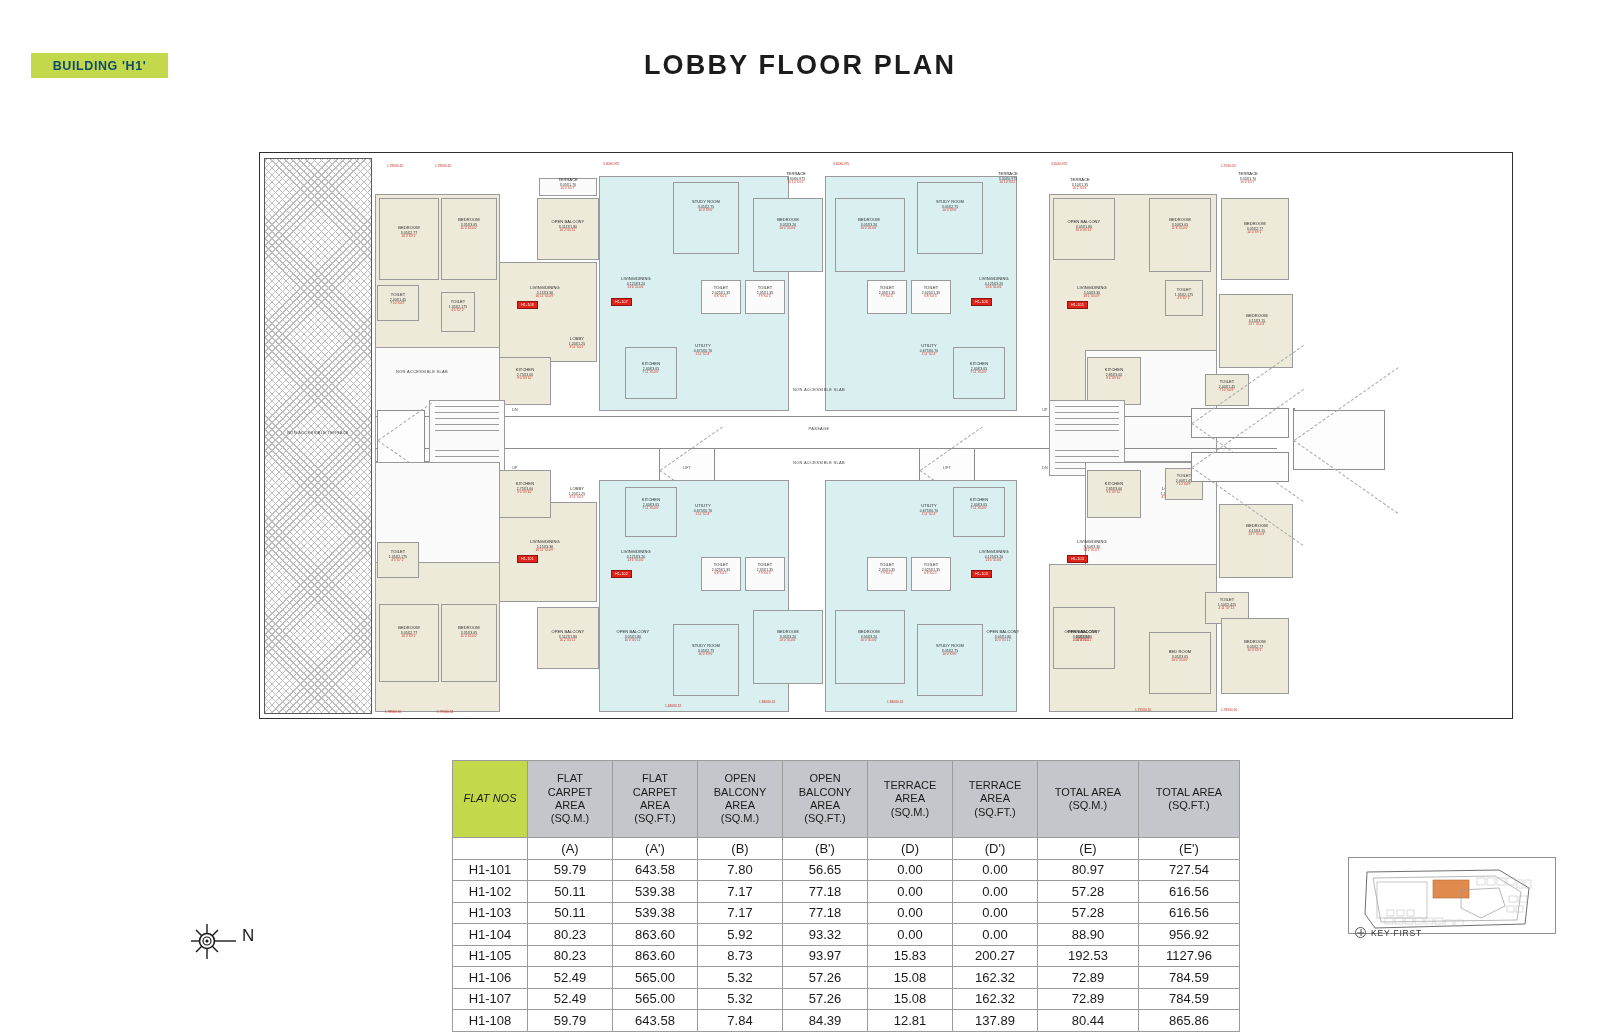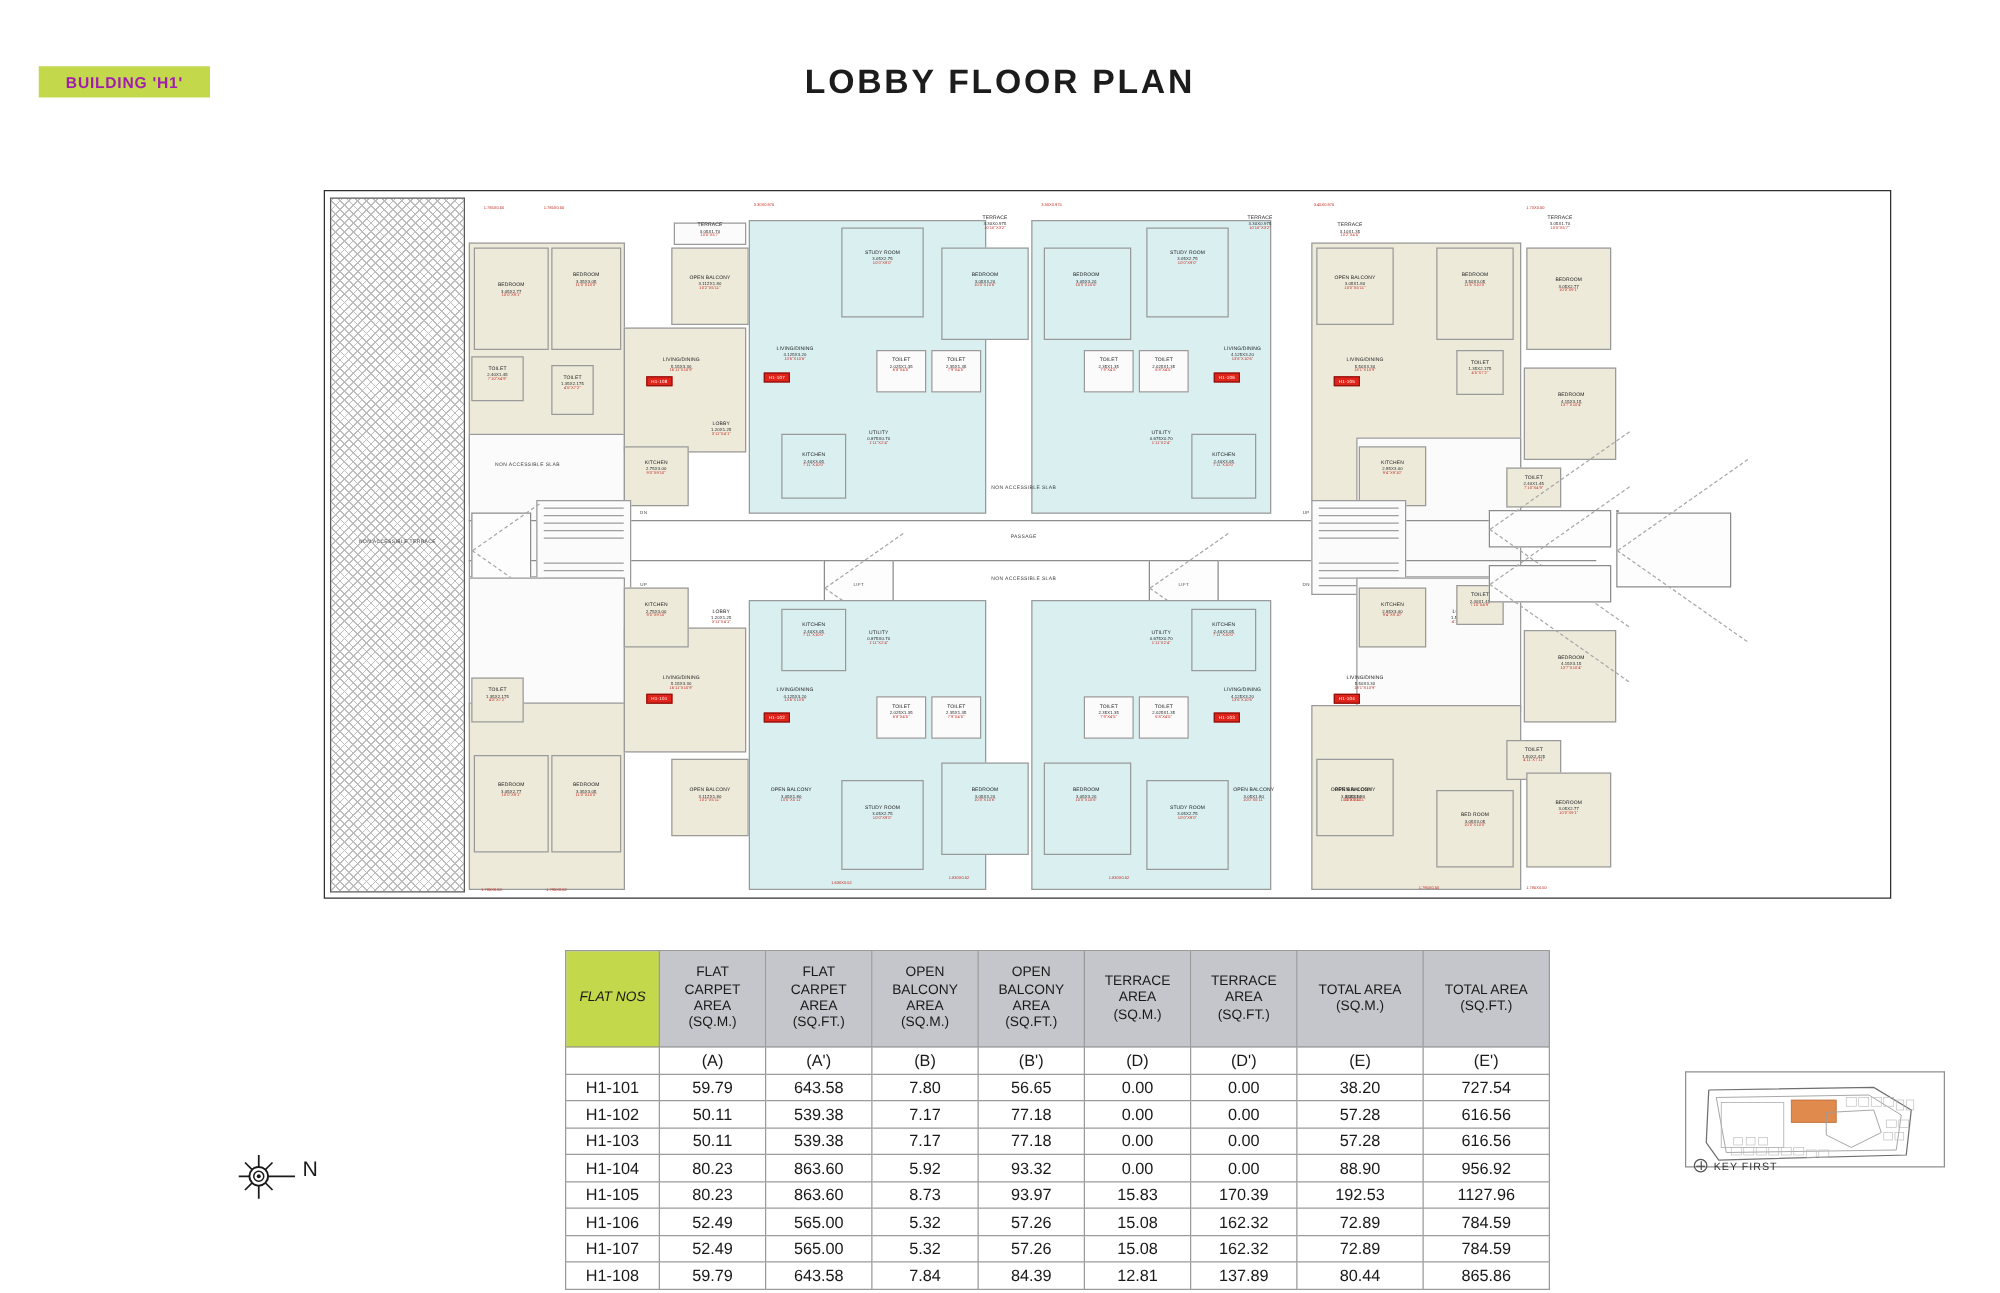--- a/index.html
+++ b/index.html
@@ -7,21 +7,21 @@
     width:1600px;height:1034px;background:#ffffff;
     font-family:"Liberation Sans", sans-serif;
     position:relative;overflow:hidden;
   }
   
   #building-tag{
     position:absolute;left:31px;top:53px;width:137px;height:25px;
     background:#c3d84a;display:flex;align-items:center;justify-content:center;
   }
   #building-tag span{
-    font-size:12.5px;font-weight:bold;letter-spacing:.6px;color:#a21caf;
+    font-size:12.5px;font-weight:bold;letter-spacing:.6px;color:#0c4a6e;
     font-family:"Liberation Sans", sans-serif;
     text-align:right;
   }
   #sheet-title{
     position:absolute;left:0;top:50px;width:1600px;text-align:center;
     font-size:27px;font-weight:bold;letter-spacing:2.2px;color:#1c1c1c;
   }
   
   #plan{
     position:absolute;left:259px;top:152px;width:1254px;height:567px;
@@ -659,21 +659,21 @@
       <td>(E')</td>
     </tr>
     <tr>
       <td>H1-101</td>
       <td>59.79</td>
       <td class="lt">643.58</td>
       <td>7.80</td>
       <td class="lt">56.65</td>
       <td>0.00</td>
       <td class="lt">0.00</td>
-      <td>38.20</td>
+      <td>80.97</td>
       <td class="lt">727.54</td>
     </tr>
     <tr>
       <td>H1-102</td>
       <td>50.11</td>
       <td class="lt">539.38</td>
       <td>7.17</td>
       <td class="lt">77.18</td>
       <td>0.00</td>
       <td class="lt">0.00</td>
@@ -702,21 +702,21 @@
       <td>88.90</td>
       <td class="lt">956.92</td>
     </tr>
     <tr>
       <td>H1-105</td>
       <td>80.23</td>
       <td class="lt">863.60</td>
       <td>8.73</td>
       <td class="lt">93.97</td>
       <td>15.83</td>
-      <td class="lt">170.39</td>
+      <td class="lt">200.27</td>
       <td>192.53</td>
       <td class="lt">1127.96</td>
     </tr>
     <tr>
       <td>H1-106</td>
       <td>52.49</td>
       <td class="lt">565.00</td>
       <td>5.32</td>
       <td class="lt">57.26</td>
       <td>15.08</td>

